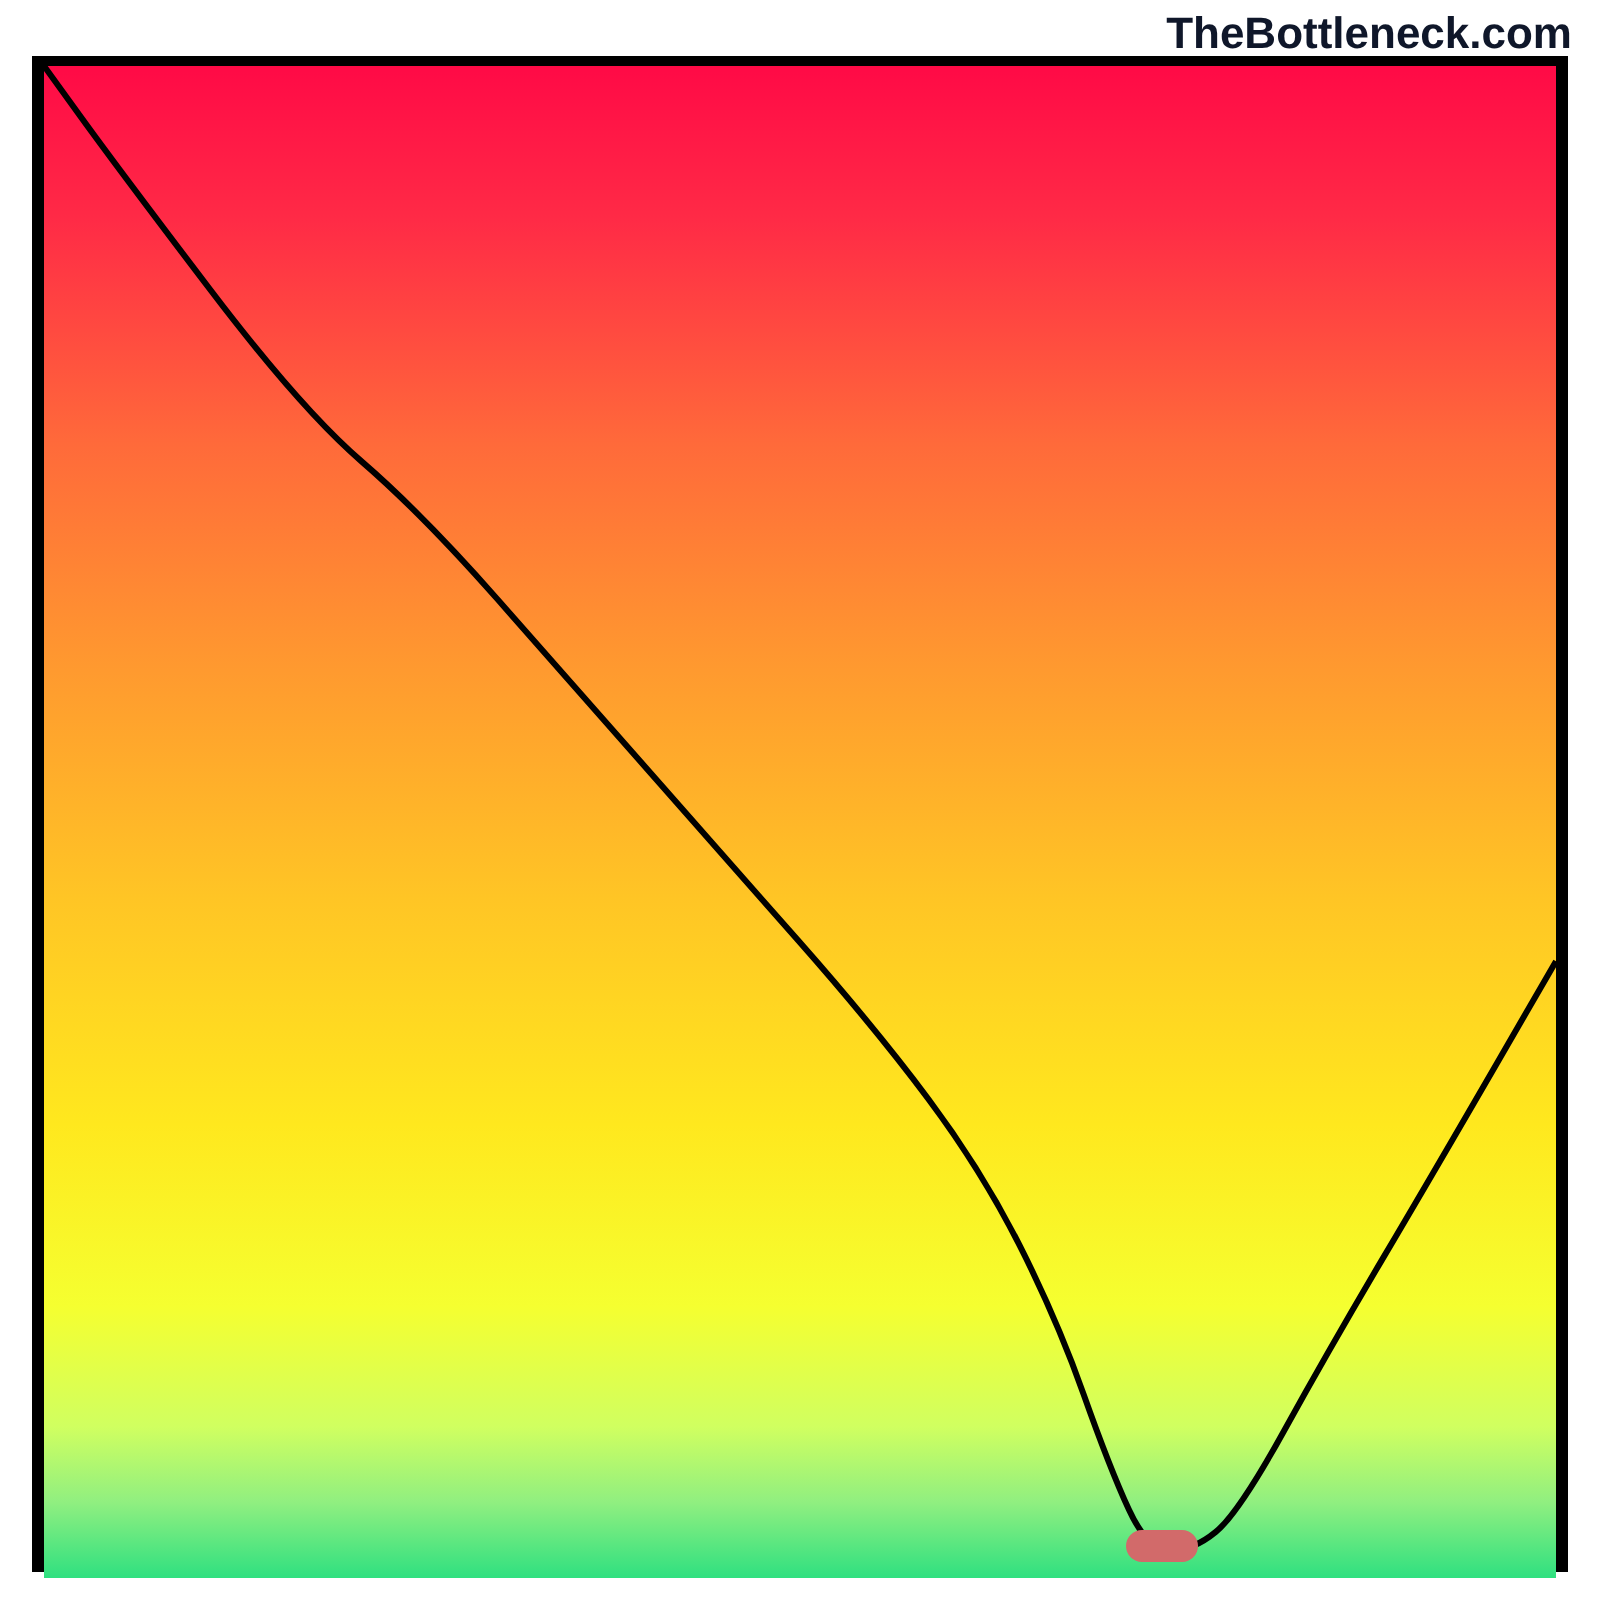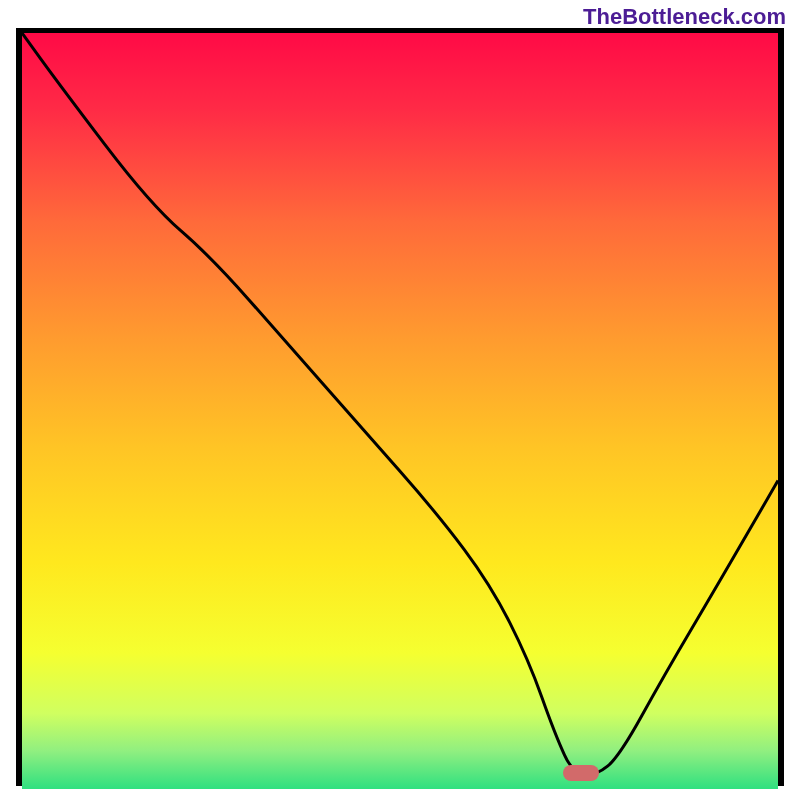--- a/index.html
+++ b/index.html
@@ -10,21 +10,21 @@
     font-family: Arial, sans-serif;
     position: relative;
     overflow: hidden;
   }
   .watermark {
     position: absolute;
     top: 4px;
     right: 14px;
     font-size: 22px;
     font-weight: bold;
-    color: #4c1d95;
+    color: #0f172a;
     z-index: 10;
     font-family: Arial, sans-serif;
   }
   .frame {
     position: absolute;
     top: 28px;
     left: 16px;
     width: 768px;
     height: 758px;
     border: 6px solid #000;

